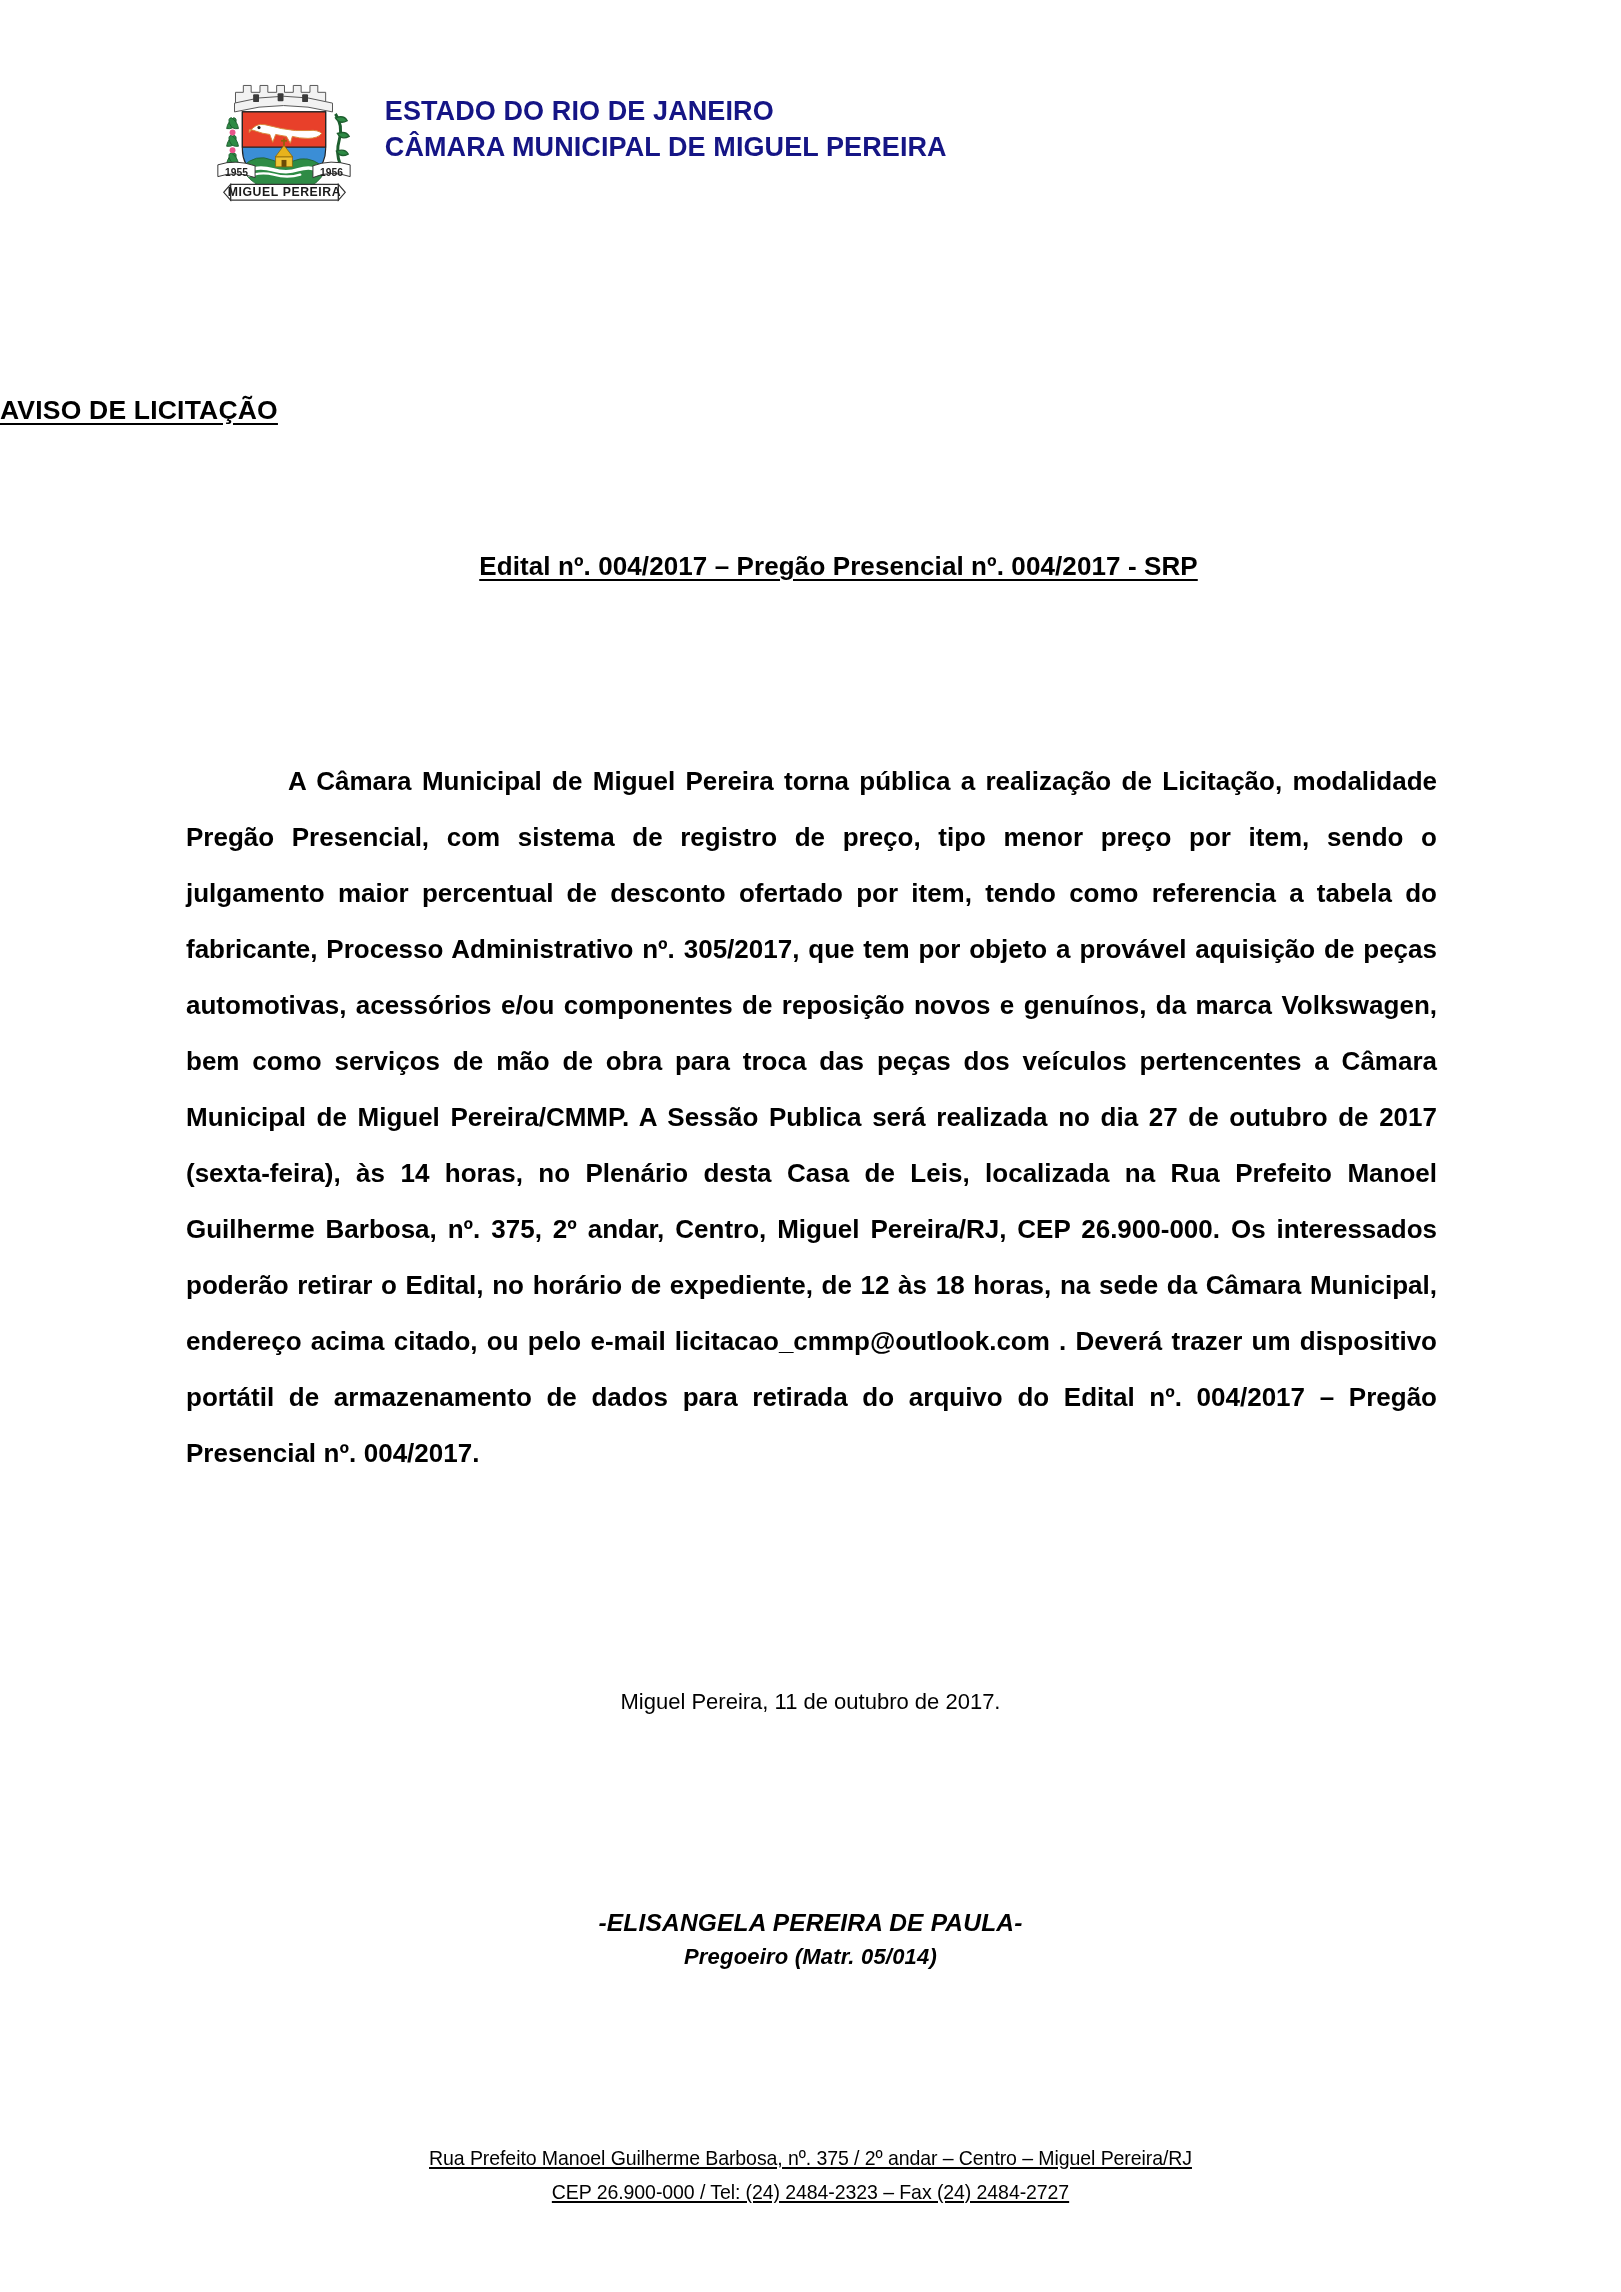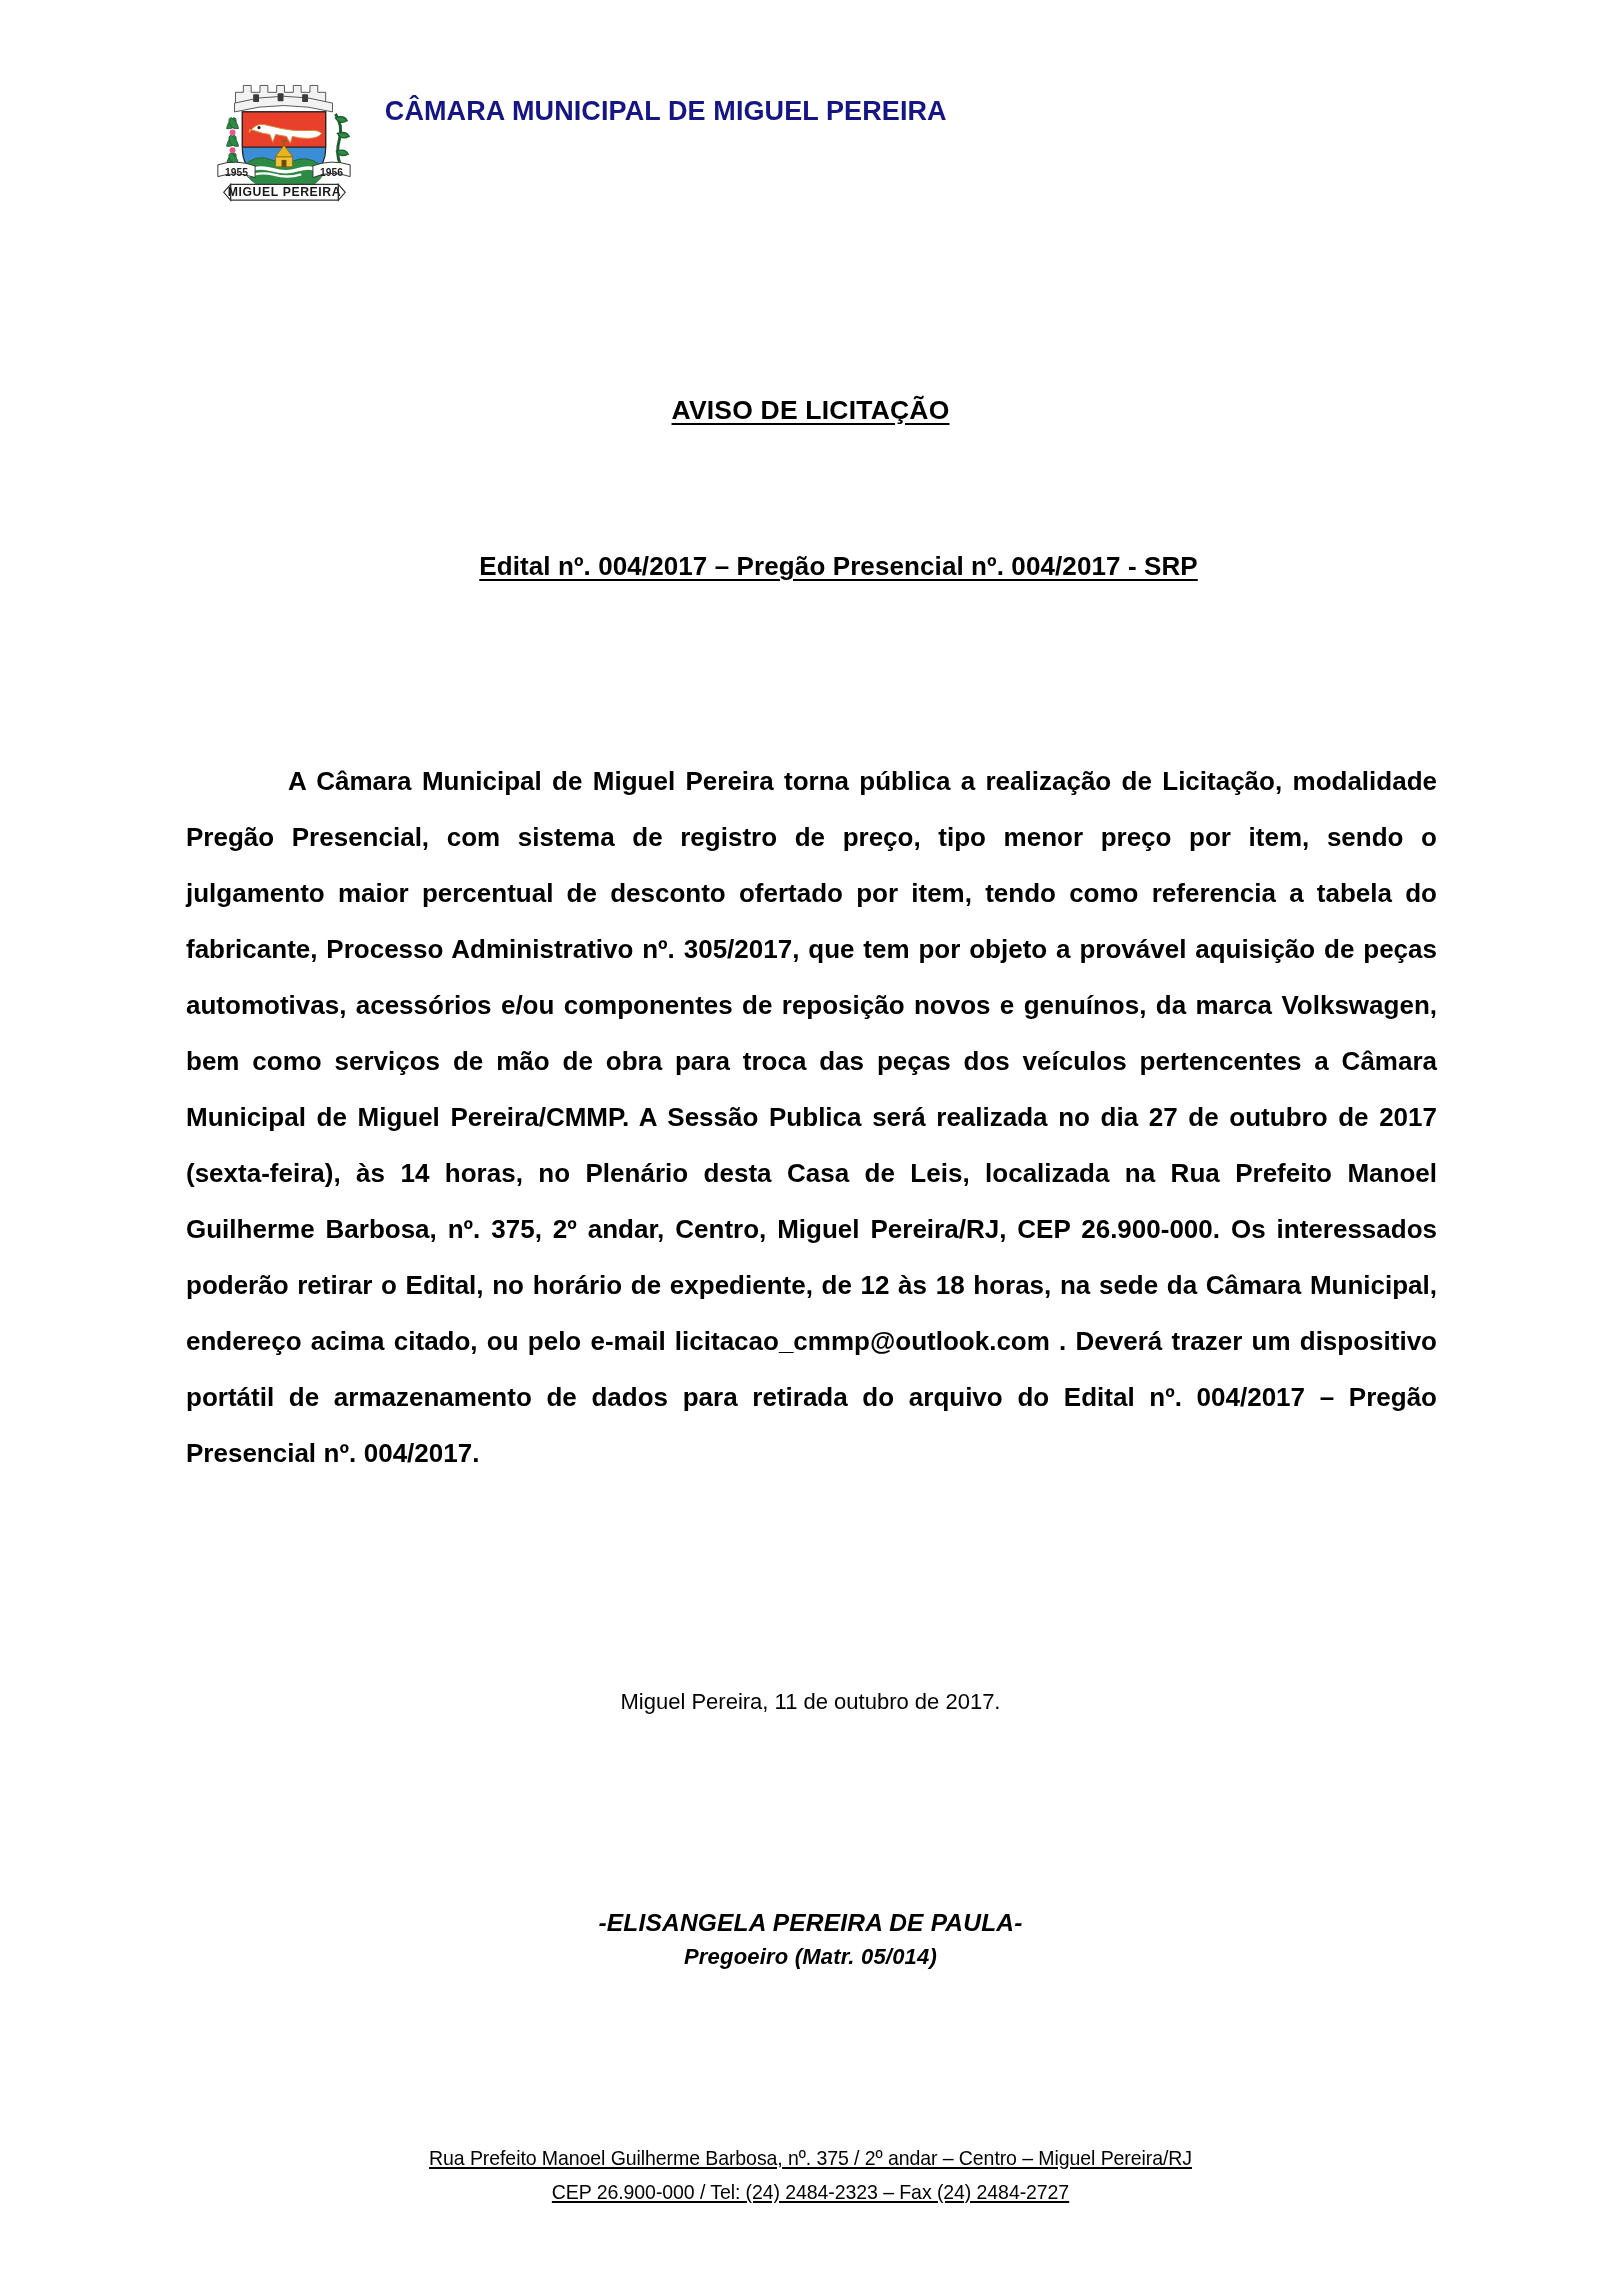--- a/index.html
+++ b/index.html
@@ -55,21 +55,21 @@
     letter-spacing: 0.1px;
     white-space: nowrap;
   }
 
   
   .doc-title {
     position: absolute;
     left: 0;
     top: 395px;
     width: 100%;
-    text-align: center;
+    text-align: left;
     font-weight: bold;
     font-size: 26.5px;
     letter-spacing: 0.2px;
   }
   .doc-title span { text-decoration: underline; text-underline-offset: 3.9px; }
 
   .doc-subtitle {
     position: absolute;
     left: 0;
     top: 551px;
@@ -218,20 +218,21 @@
         <text x="39" y="119" font-family="'Liberation Sans', sans-serif" font-size="10.5" font-weight="bold" fill="#222" text-anchor="middle">1955</text>
         <text x="136" y="119" font-family="'Liberation Sans', sans-serif" font-size="10.5" font-weight="bold" fill="#222" text-anchor="middle">1956</text>
 
         <path d="M33 128 h110 v16 h-110 z" fill="#ffffff" stroke="#333" stroke-width="1.2"></path>
         <path d="M33 128 l-7 8 l7 8 z M143 128 l7 8 l-7 8 z" fill="#ffffff" stroke="#333" stroke-width="1.2"></path>
         <text x="88" y="140" font-family="'Liberation Sans', sans-serif" font-size="12.5" font-weight="bold" fill="#1a1a1a" text-anchor="middle" letter-spacing="0.6">MIGUEL PEREIRA</text>
       </svg>
     </div>
 
     <div class="header-titles">
+      <div class="header-line">ESTADO DO RIO DE JANEIRO</div>
       <div class="header-line">CÂMARA MUNICIPAL DE MIGUEL PEREIRA</div>
     </div>
   </div>
 
   <div class="doc-title">
     <span>AVISO DE LICITAÇÃO</span>
   </div>
 
   <div class="doc-subtitle">
     <span>Edital nº. 004/2017 – Pregão Presencial nº. 004/2017 - SRP</span>

